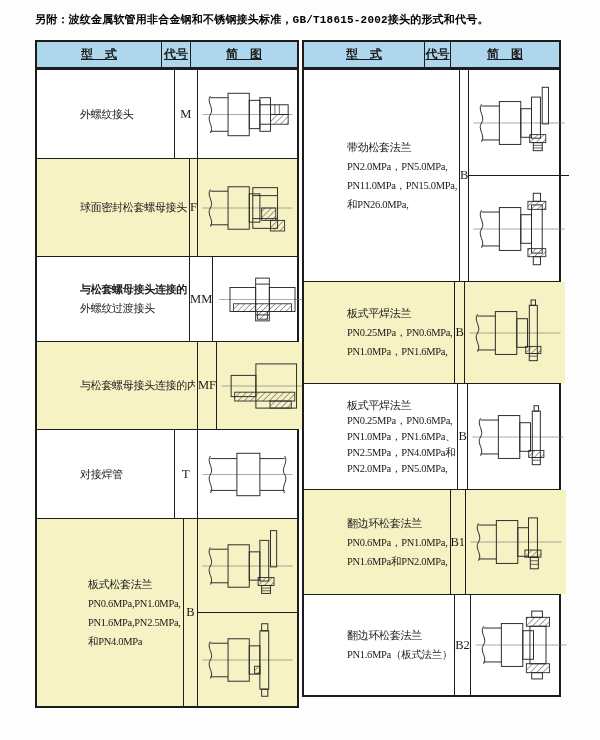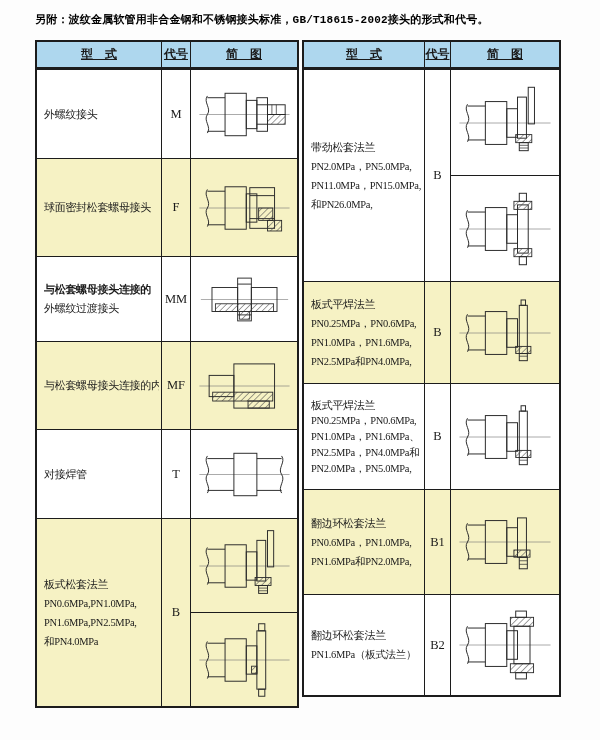--- a/index.html
+++ b/index.html
@@ -36,21 +36,21 @@
   .cell { display:flex; flex-direction:column; justify-content:center; }
   .hcell { display:flex; align-items:center; justify-content:center; height:100%; }
   .t-left  .c-type { width:124px; }
   .t-right .c-type { width:120px; }
   .c-code  { border-left:1px solid var(--border,#1c1c1c);
              border-right:1px solid var(--border,#1c1c1c);
              align-items:center; }
   .t-left  .c-code { width:30px; }
   .t-right .c-code { width:27px; }
   .c-diag  { flex:1; }
-  .type-cell { padding-left:7px; padding-right:2px; }
+  .type-cell { padding-left:7px; padding-right:2px;margin-left:36px; }
   .type-line { font-size:11px; letter-spacing:-0.3px; white-space:nowrap; overflow:hidden; }
   .type-line.pn { font-size:10.5px; letter-spacing:-0.3px; }
   .code-text { font-size:12.5px; font-weight:normal; }
   .diag-cell { display:flex; flex-direction:column; }
   .diag-sub { flex:1; display:flex; align-items:center; justify-content:center; overflow:hidden; }
   .diag-sub + .diag-sub { border-top:1px solid var(--border,#1c1c1c); }
   .diag-sub svg { display:block; }
 </style>
 </head>
 <body>
@@ -197,21 +197,21 @@
               <path d="M98,24 c5,7 -5,14 0,21 c5,7 -5,14 0,21" fill="none" stroke="#2a2a2a" stroke-width="1.1"></path>
               <line x1="14" y1="27" x2="44" y2="27" stroke="#2a2a2a" stroke-width="1.1"></line>
               <line x1="14" y1="63" x2="44" y2="63" stroke="#2a2a2a" stroke-width="1.1"></line>
               <line x1="70" y1="27" x2="98" y2="27" stroke="#2a2a2a" stroke-width="1.1"></line>
               <line x1="70" y1="63" x2="98" y2="63" stroke="#2a2a2a" stroke-width="1.1"></line>
               <rect x="44" y="21" width="26" height="48" fill="none" stroke="#2a2a2a" stroke-width="1.1"></rect>
             </svg>
           </div>
         </div>
       </div>
-      <div class="drow hl" style="height: 188px;">
+      <div class="drow hl" style="height: 188px; padding-left: 8px;">
         <div class="cell c-type type-cell">
           <div class="type-line" style="line-height: 19px;">板式松套法兰</div>
           <div class="type-line pn" style="line-height: 19px;">PN0.6MPa,PN1.0MPa,</div>
           <div class="type-line pn" style="line-height: 19px;">PN1.6MPa,PN2.5MPa,</div>
           <div class="type-line pn" style="line-height: 19px;">和PN4.0MPa</div>
         </div>
         <div class="cell c-code">
           <span class="code-text">B</span>
         </div>
         <div class="cell c-diag diag-cell">
@@ -316,21 +316,20 @@
               <rect x="72" y="76" width="8" height="9" fill="none" stroke="#2a2a2a" stroke-width="1.1"></rect>
             </svg>
           </div>
         </div>
       </div>
       <div class="drow hl" style="height: 102px;">
         <div class="cell c-type type-cell">
           <div class="type-line" style="line-height: 19px;">板式平焊法兰</div>
           <div class="type-line pn" style="line-height: 19px;">PN0.25MPa，PN0.6MPa,</div>
           <div class="type-line pn" style="line-height: 19px;">PN1.0MPa，PN1.6MPa,</div>
-          <div class="type-line pn" style="line-height: 19px;">PN2.5MPa和PN4.0MPa,</div>
         </div>
         <div class="cell c-code">
           <span class="code-text">B</span>
         </div>
         <div class="cell c-diag diag-cell">
           <div class="diag-sub">
             <svg width="100" height="84" viewBox="0 0 112 90" preserveAspectRatio="xMidYMid meet">
               <defs>
                 <pattern id="hp10" width="5" height="5" patternUnits="userSpaceOnUse" patternTransform="rotate(45)">
                   <line x1="0" y1="0" x2="0" y2="5" stroke="#4a4a4a" stroke-width="1.2"></line>

